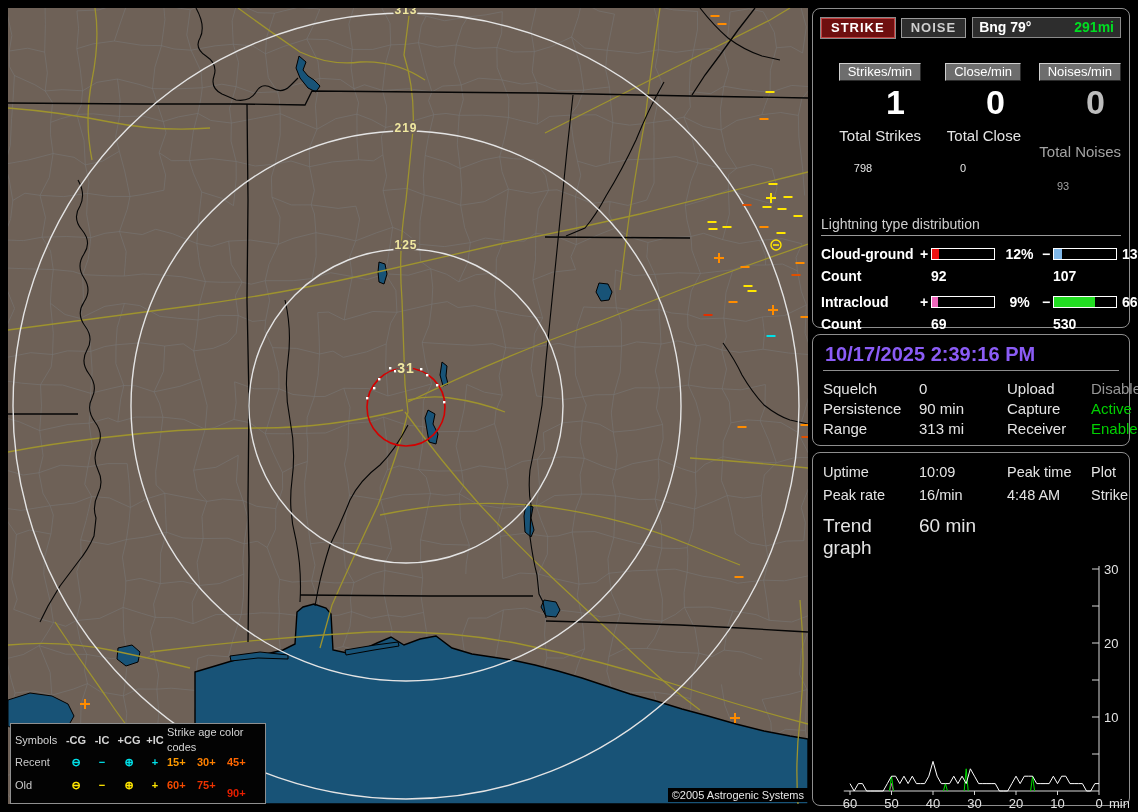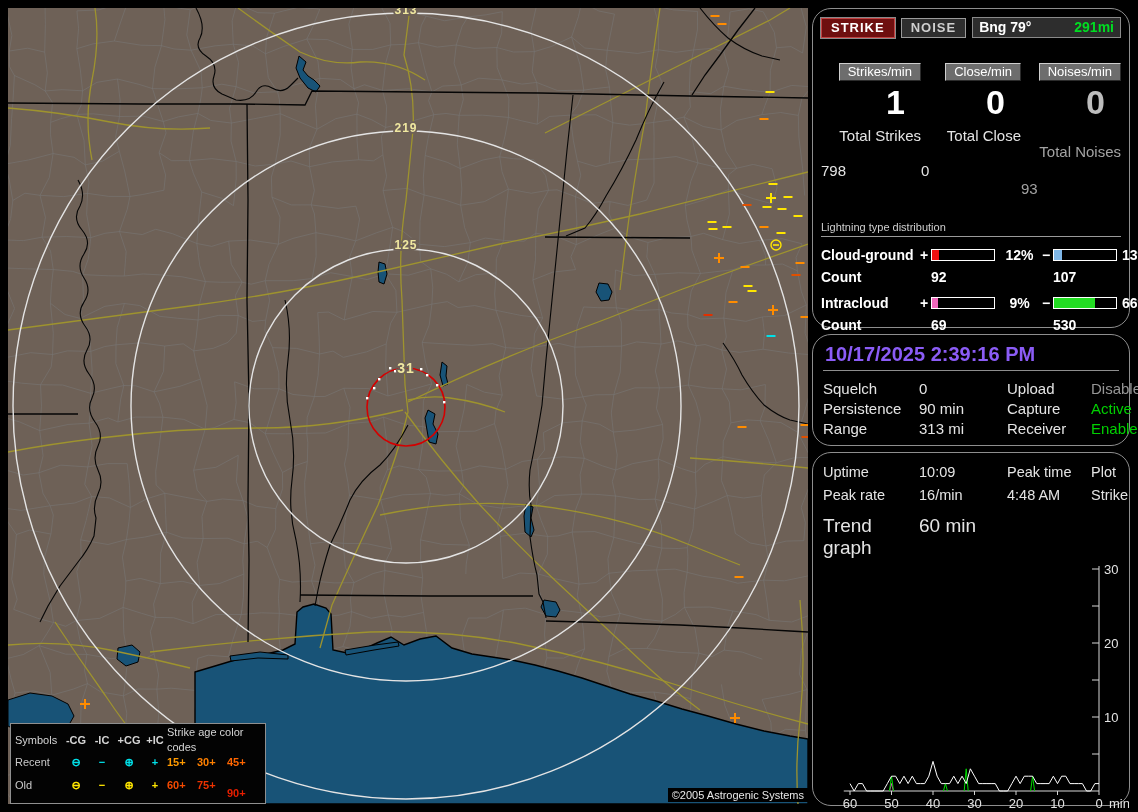--- a/index.html
+++ b/index.html
@@ -13,21 +13,21 @@
           border:1px solid #8f8f8f;color:#c9c9c9;font-size:11px;line-height:15px;padding:1px 4px 2px 4px;}
   .lg-row{display:grid;grid-template-columns:48px 26px 26px 28px 24px 30px 30px 30px;align-items:center;}
   .lg-head span{color:#d5d5d5;}
   .lg-age-title{grid-column:6 / span 3;color:#c9c9c9;}
   .lg-sym{text-align:center;font-weight:bold;}
   
   #map-copyright{position:absolute;right:0;bottom:2px;background:#000;color:#e8e8e8;
                  font-size:11px;padding:1px 4px;}
   
   .panel{position:absolute;left:812px;width:318px;background:#000;border:1px solid #8e8e8e;
-         border-radius:19px;color:#e4e4e4;box-sizing:border-box;}
+         border-radius:8px;color:#e4e4e4;box-sizing:border-box;}
   #panel-top{top:8px;height:320px;padding:8px 8px 0 8px;}
   #panel-status{top:334px;height:112px;padding:6px 10px;}
   #panel-trend{top:452px;height:354px;padding:8px 4px 0 10px;}
   
   .btn-row{display:flex;align-items:center;gap:6px;}
   .btn{font-size:13px;font-weight:bold;letter-spacing:1px;padding:1px 9px 2px 9px;cursor:default;}
   .btn-strike{background:#6e0f0f;color:#fff;border:1px solid #c24040;outline:1px solid #8a8a8a;}
   .btn-noise{background:#2e2e2e;color:#cfcfcf;border:1px solid #9a9a9a;}
   .bng-box{margin-left:auto;background:#2d2d2d;border:1px solid #8a8a8a;display:flex;
            width:138px;padding:1px 6px 2px 6px;font-size:14px;font-weight:bold;}
@@ -36,24 +36,24 @@
   
   .stat-grid{display:grid;grid-template-columns:1fr 1fr 1fr;margin-top:24px;}
   .stat-col{text-align:right;}
   .minibtn{display:inline-block;background:#6d6d6d;color:#fff;font-size:13px;padding:0 8px 1px 8px;
            border-top:1px solid #cfcfcf;border-left:1px solid #cfcfcf;
            border-right:1px solid #2c2c2c;border-bottom:1px solid #2c2c2c;}
   .bigval{font-size:34px;font-weight:bold;color:#fff;text-align:right;padding-right:16px;
           line-height:38px;margin-top:2px;}
   .dimtxt{color:#bdbdbd;}
   .total-label{font-size:15px;margin-top:4px;}
-  .total-val{font-size:15px;text-align:left;padding-right:16px;margin-top:2px;}
+  .total-val{font-size:11px;text-align:center;padding-right:16px;margin-top:2px;}
   .col-dim{color:#a3a3a3;margin-top:20px;}
   
-  .dist-title{margin-top:24px;font-size:11px;color:#cfcfcf;border-bottom:1px solid #9a9a9a;
+  .dist-title{margin-top:24px;font-size:14px;color:#cfcfcf;border-bottom:1px solid #9a9a9a;
               padding-bottom:3px;}
   .dist-row{display:grid;grid-template-columns:96px 14px 64px 44px 14px 64px auto;
             align-items:center;margin-top:10px;font-size:14px;font-weight:bold;color:#fff;}
   .dist-count{display:grid;grid-template-columns:96px 14px 64px 44px 14px 64px auto;
               margin-top:6px;font-size:14px;font-weight:bold;color:#fff;}
   .bar{height:12px;border:1px solid #fff;background:#000;box-sizing:border-box;}
   .bar-fill{height:100%;}
   .pct{padding-left:5px;text-align:center;}
   .sign{text-align:center;font-weight:bold;}
   

